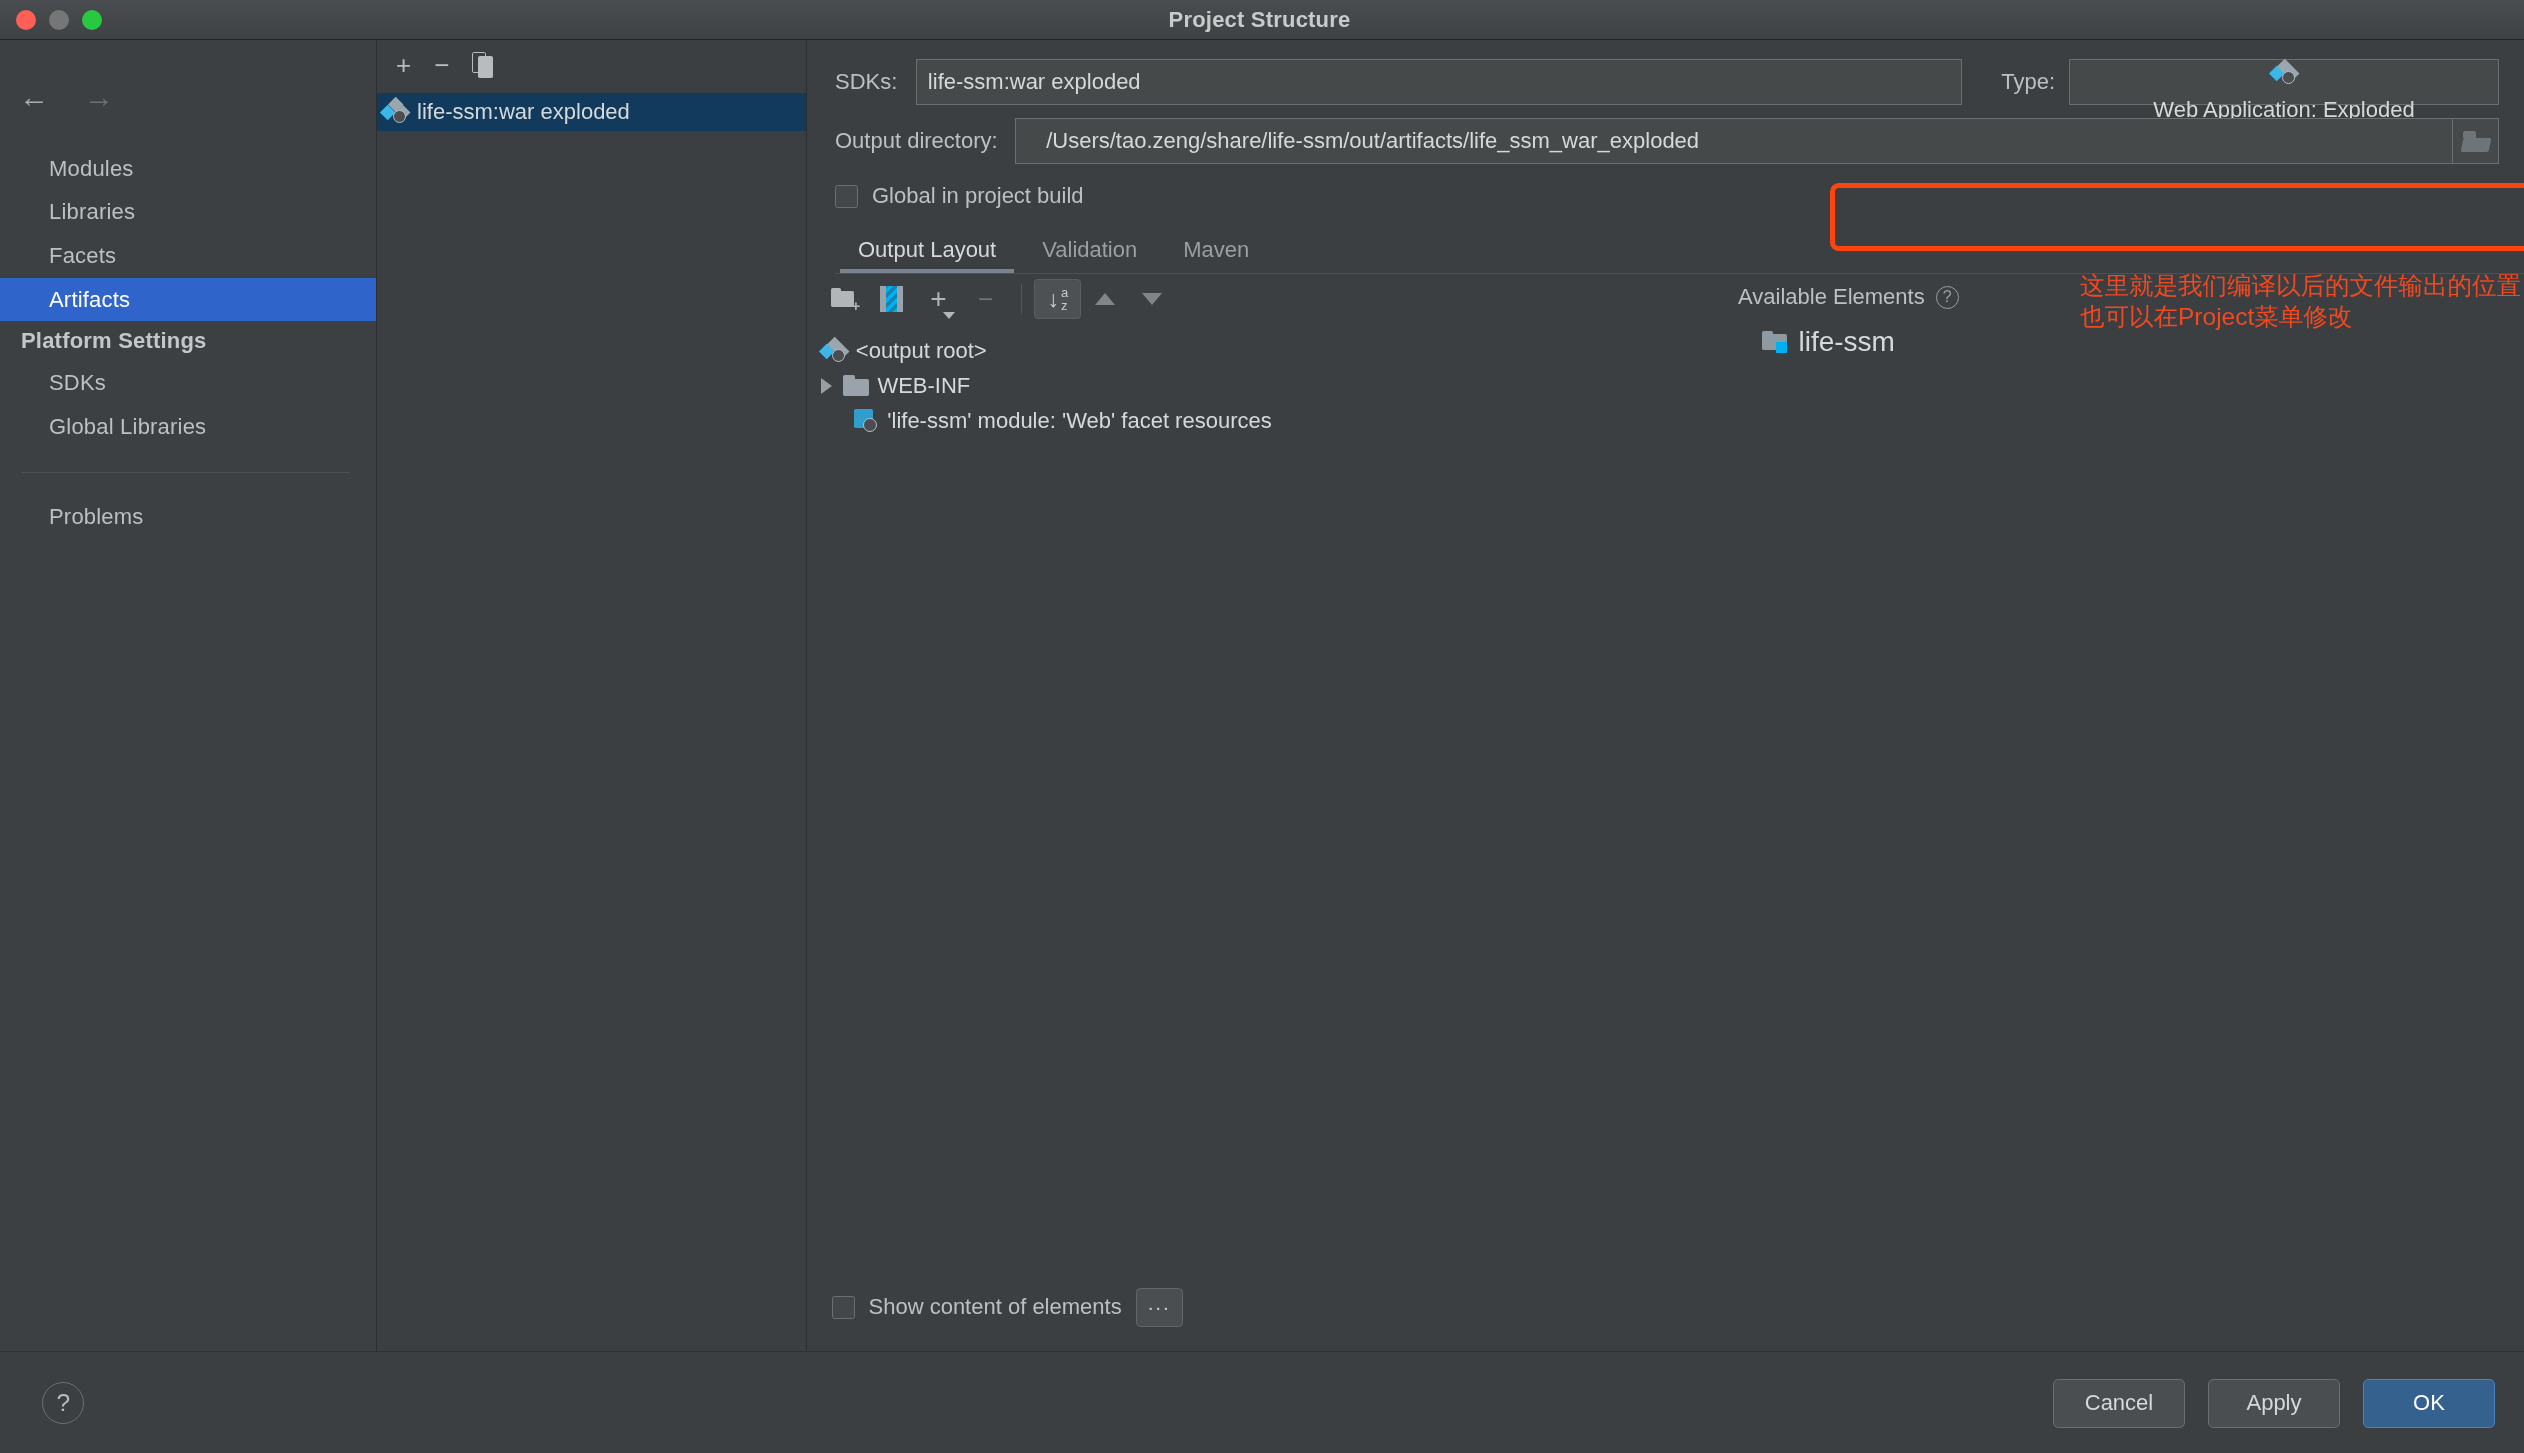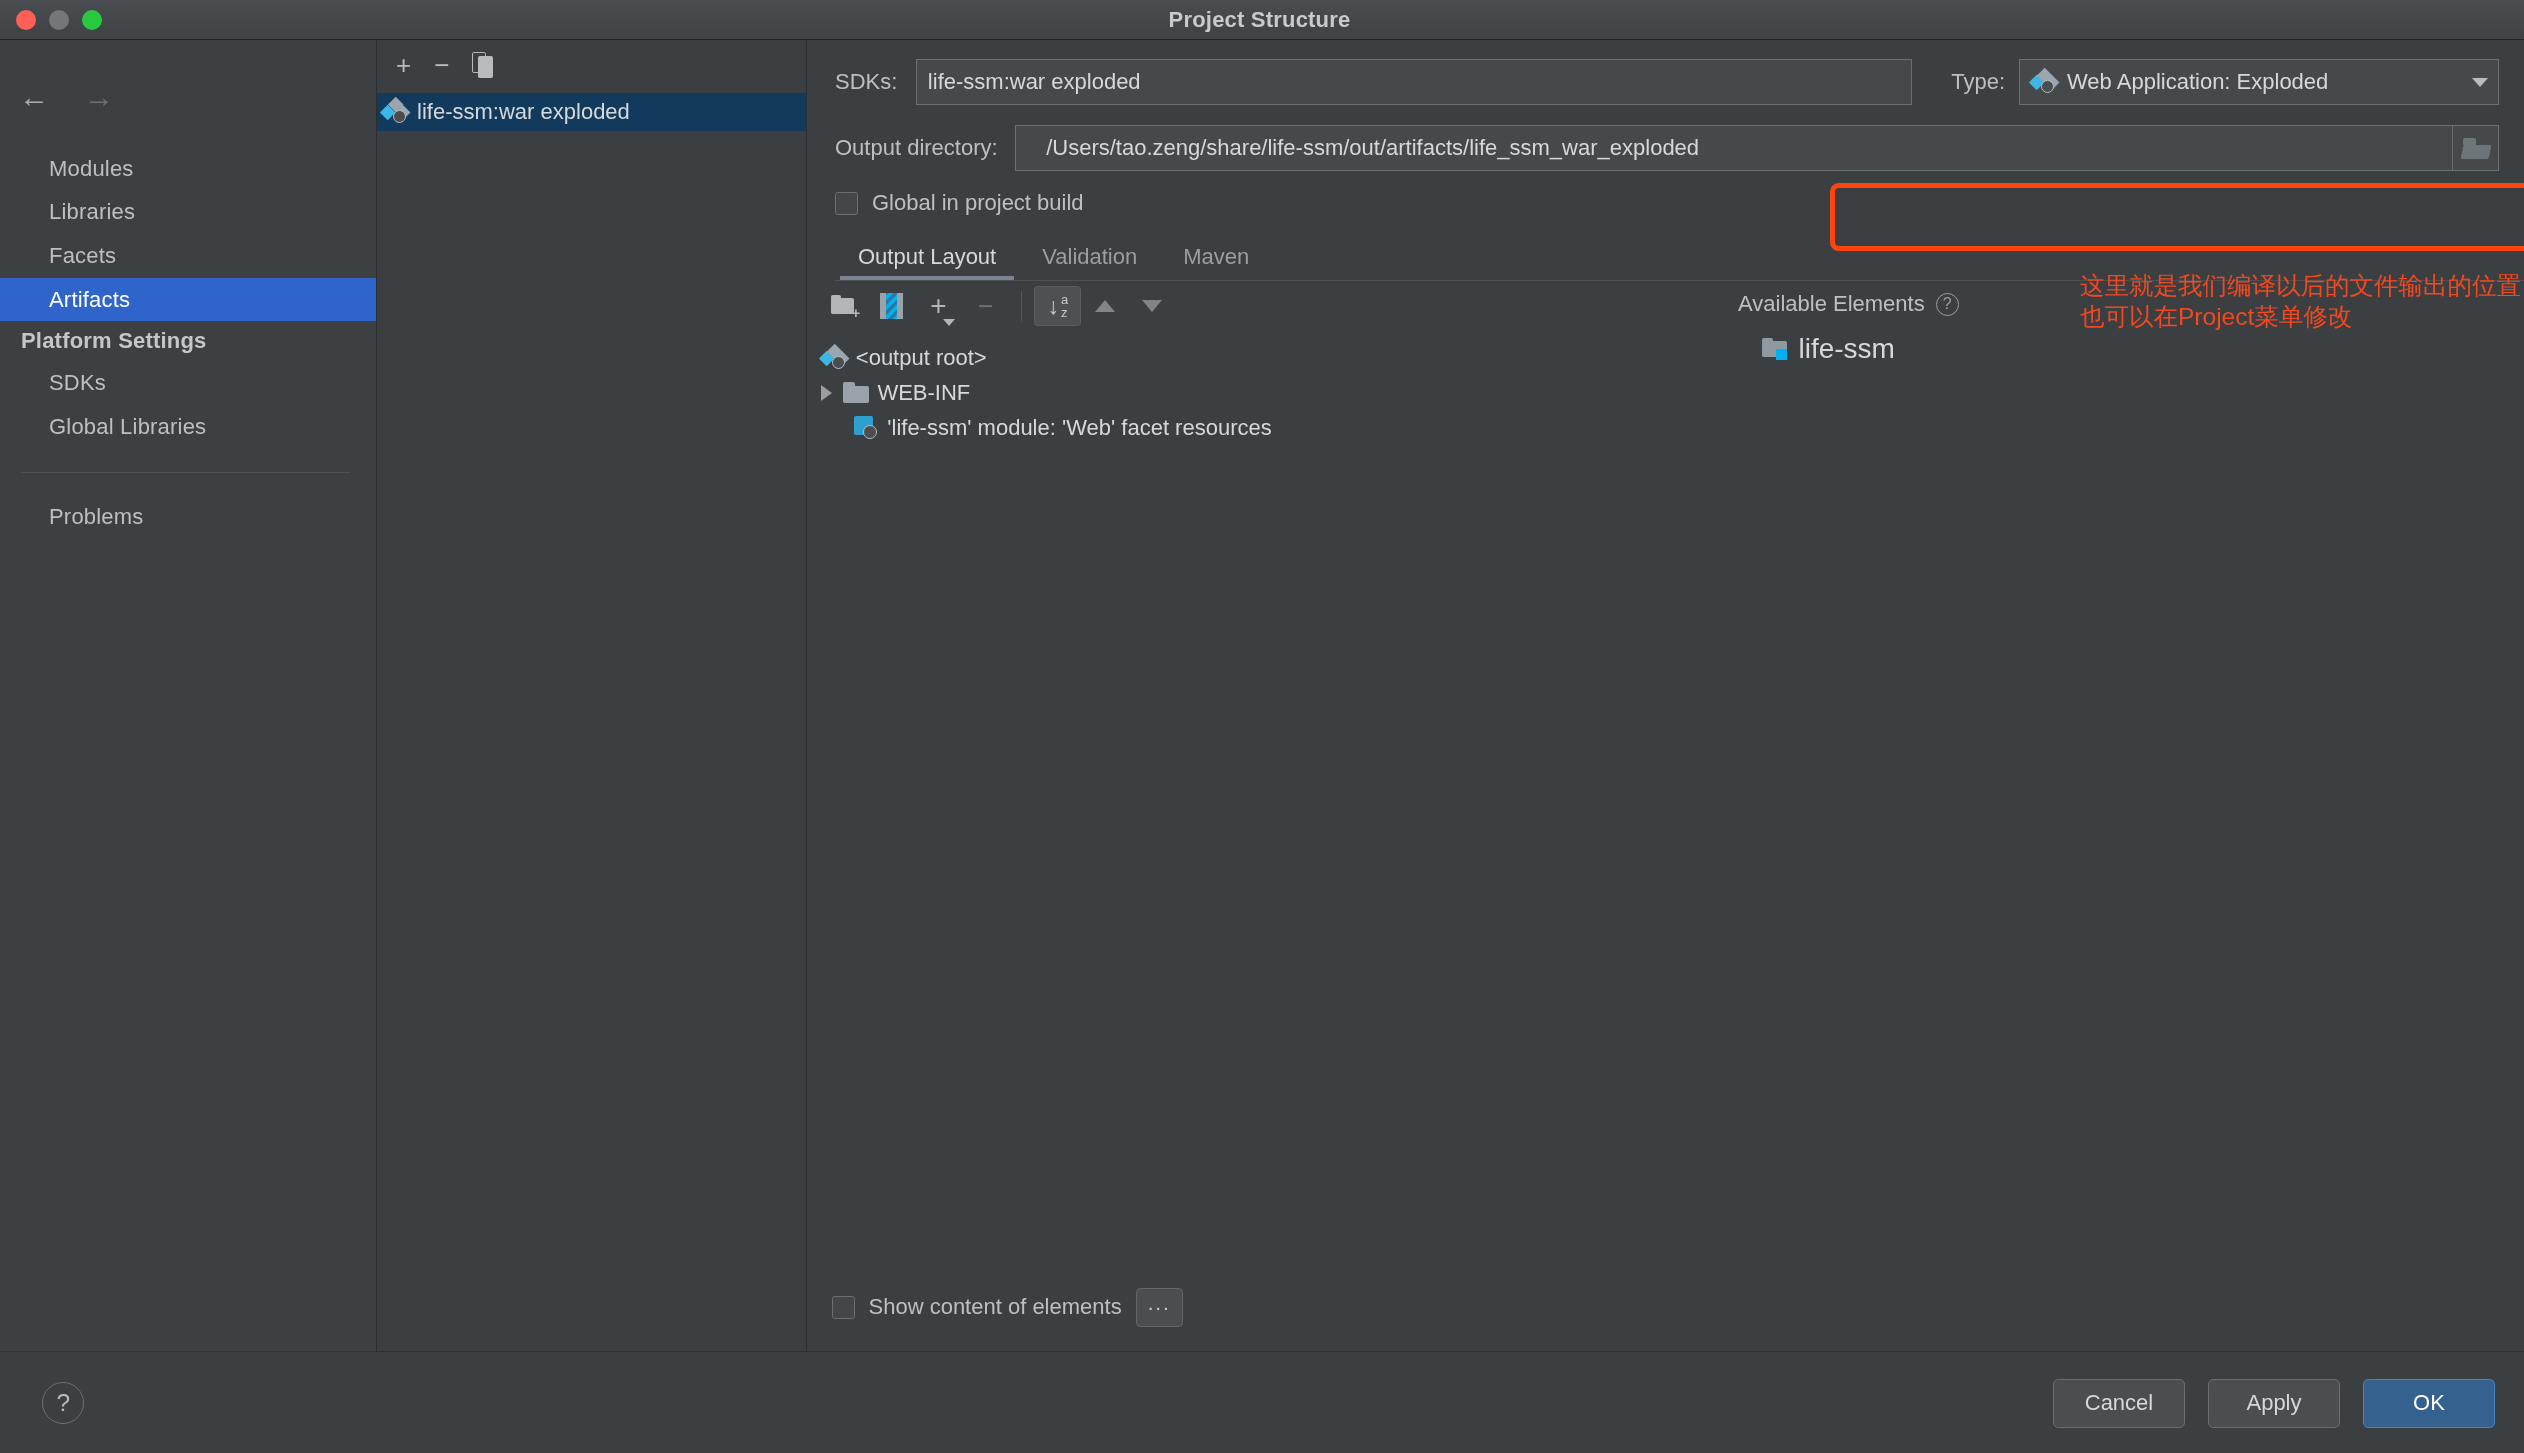--- a/index.html
+++ b/index.html
@@ -89,30 +89,31 @@
   }
   .text-field {
     background: #45494a; border: 0.9px solid #6a6f71;
     color: #d6d9da; font-size: 22px;
     padding: 7px 10.5px; height: 46px;
     display: flex; align-items: center;
   }
   .name-field { flex: 1 1 auto; margin-left: 19px; }
   .type-label { margin-left: 39px; }
   .type-combo {
-    width: 480px; height: 46px; margin-left: 14px;
+    width: 430px; height: 46px; margin-left: 14px;
     background: #45494a; border: 0.9px solid #6a6f71;
     display: flex; align-items: center; gap: 10.5px;
     padding: 0 10.5px; color: #d6d9da; font-size: 22px;
     position: relative;
+    flex-direction: column;
   }
   .caret { margin-left: auto; width: 0; height: 0;
     border-left: 8.8px solid transparent; border-right: 8.8px solid transparent;
     border-top: 9.6px solid #b9bcbe; }
-  .out-row { margin-top: 20px; position: relative; }
+  .out-row { margin-top: 13px; position: relative; }
   .out-field-wrap { flex: 1 1 auto; margin-left: 17.5px; display: flex; }
   .out-field { flex: 1 1 auto; padding-left: 30px; }
   .browse-btn {
     width: 46px; height: 46px; background: #45494a;
     border: 0.9px solid #6a6f71; border-left: none;
     display: flex; align-items: center; justify-content: center;
   }
   .highlight-box {
     position: absolute;
     left: 1023px; top: 143px; width: 841px; height: 68px;

